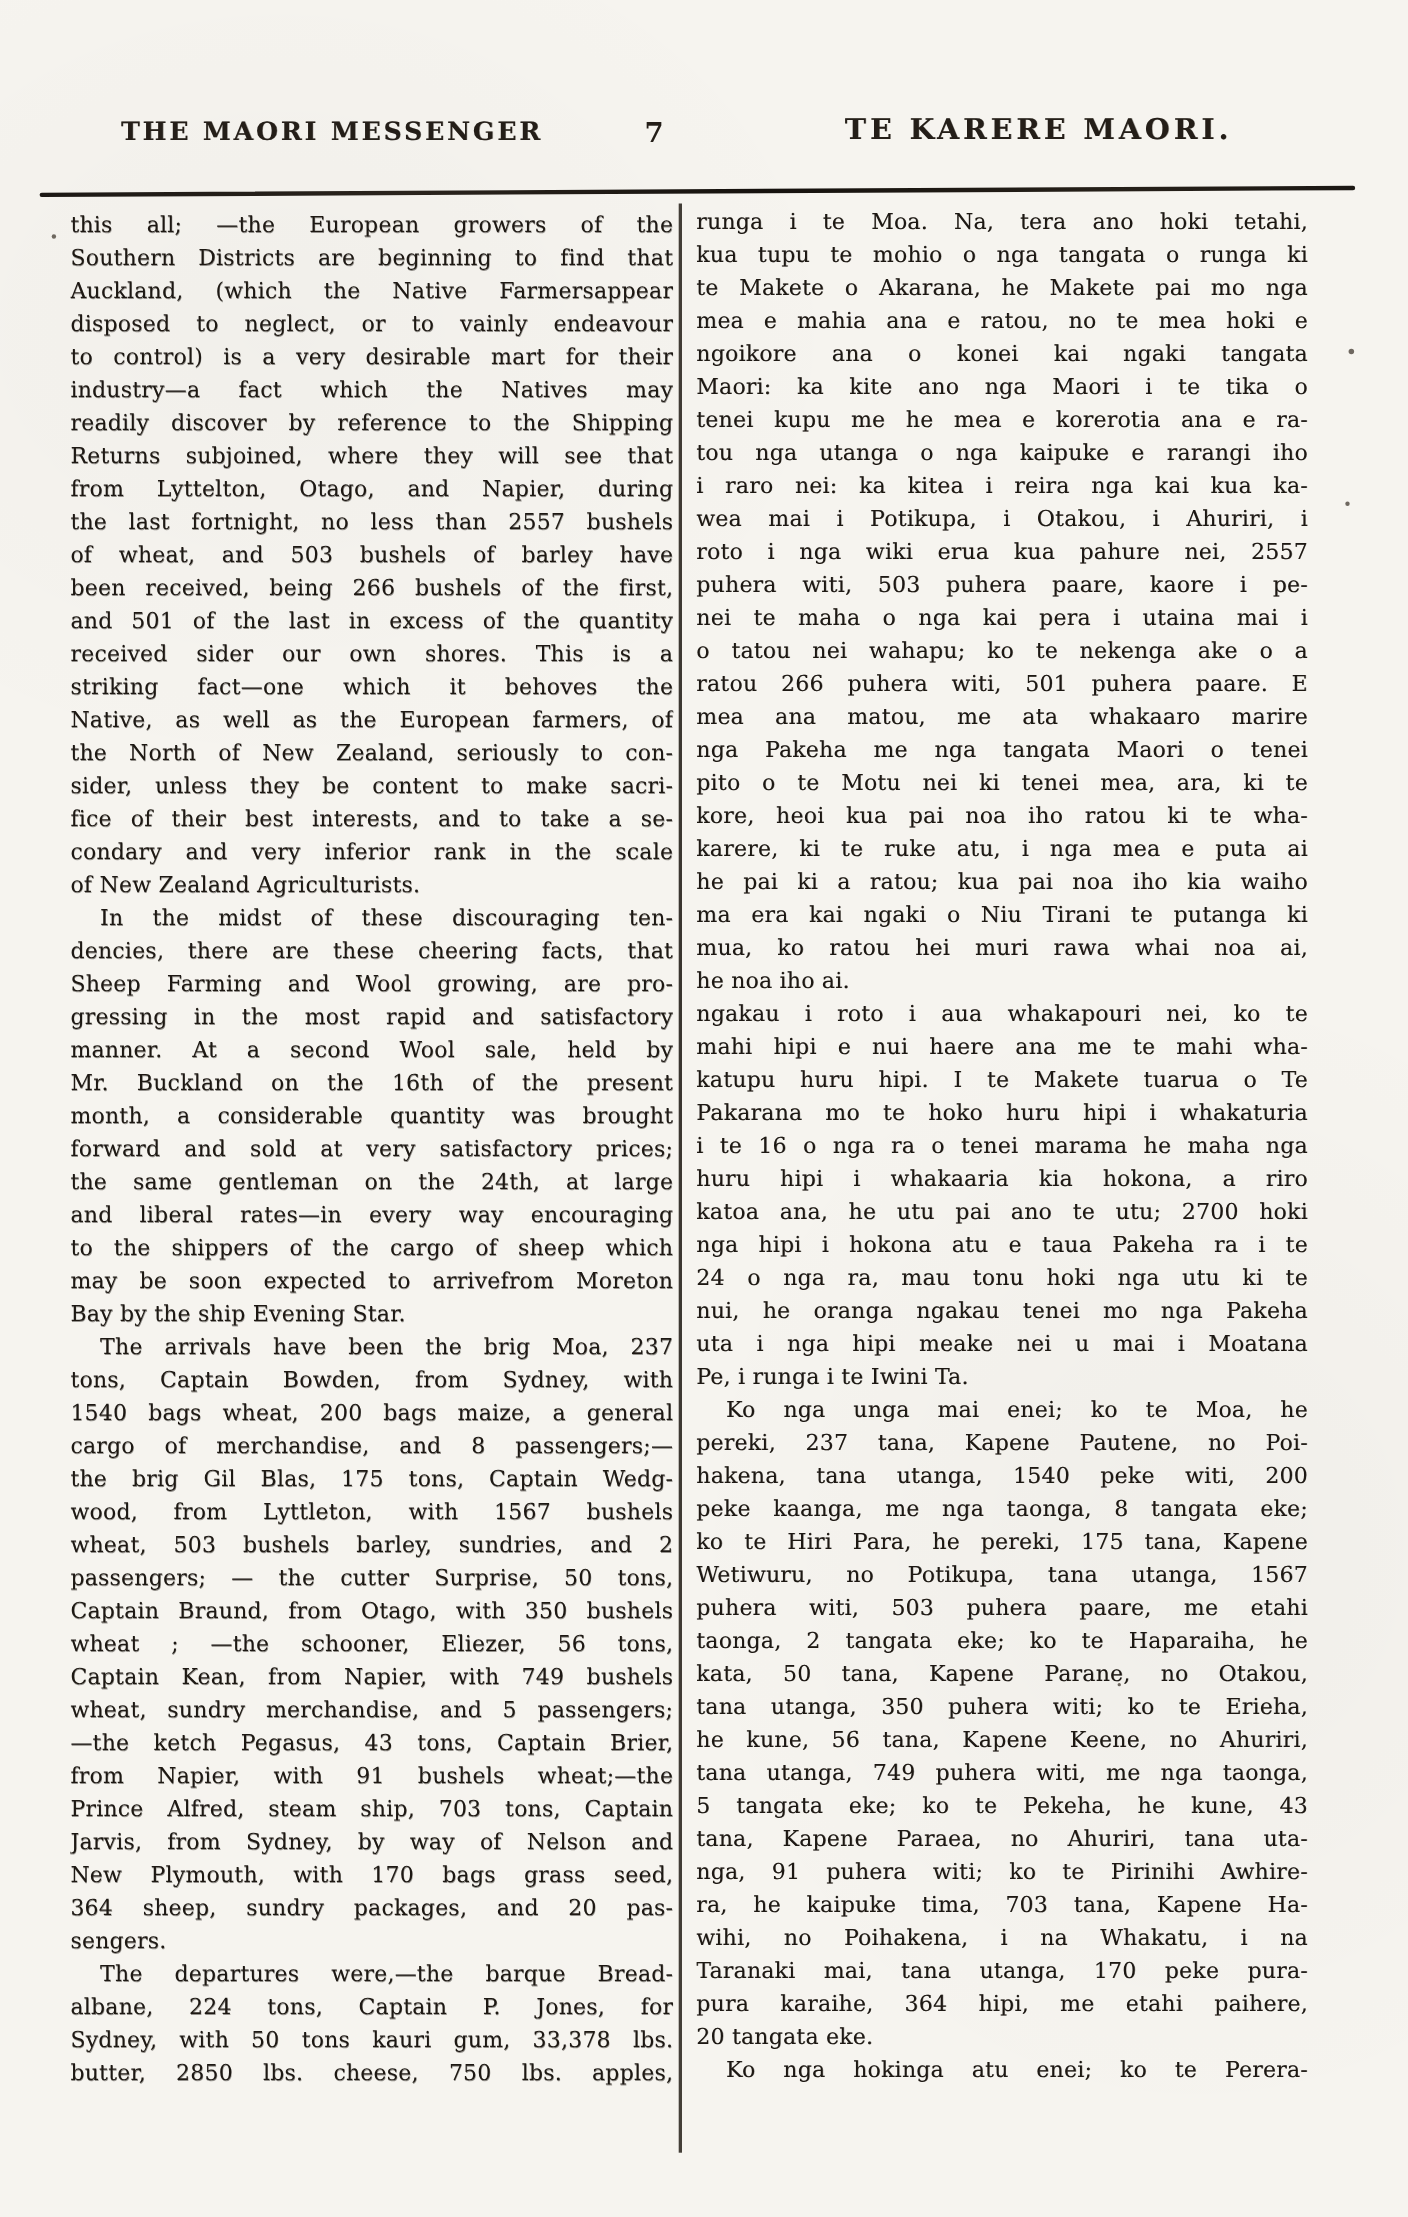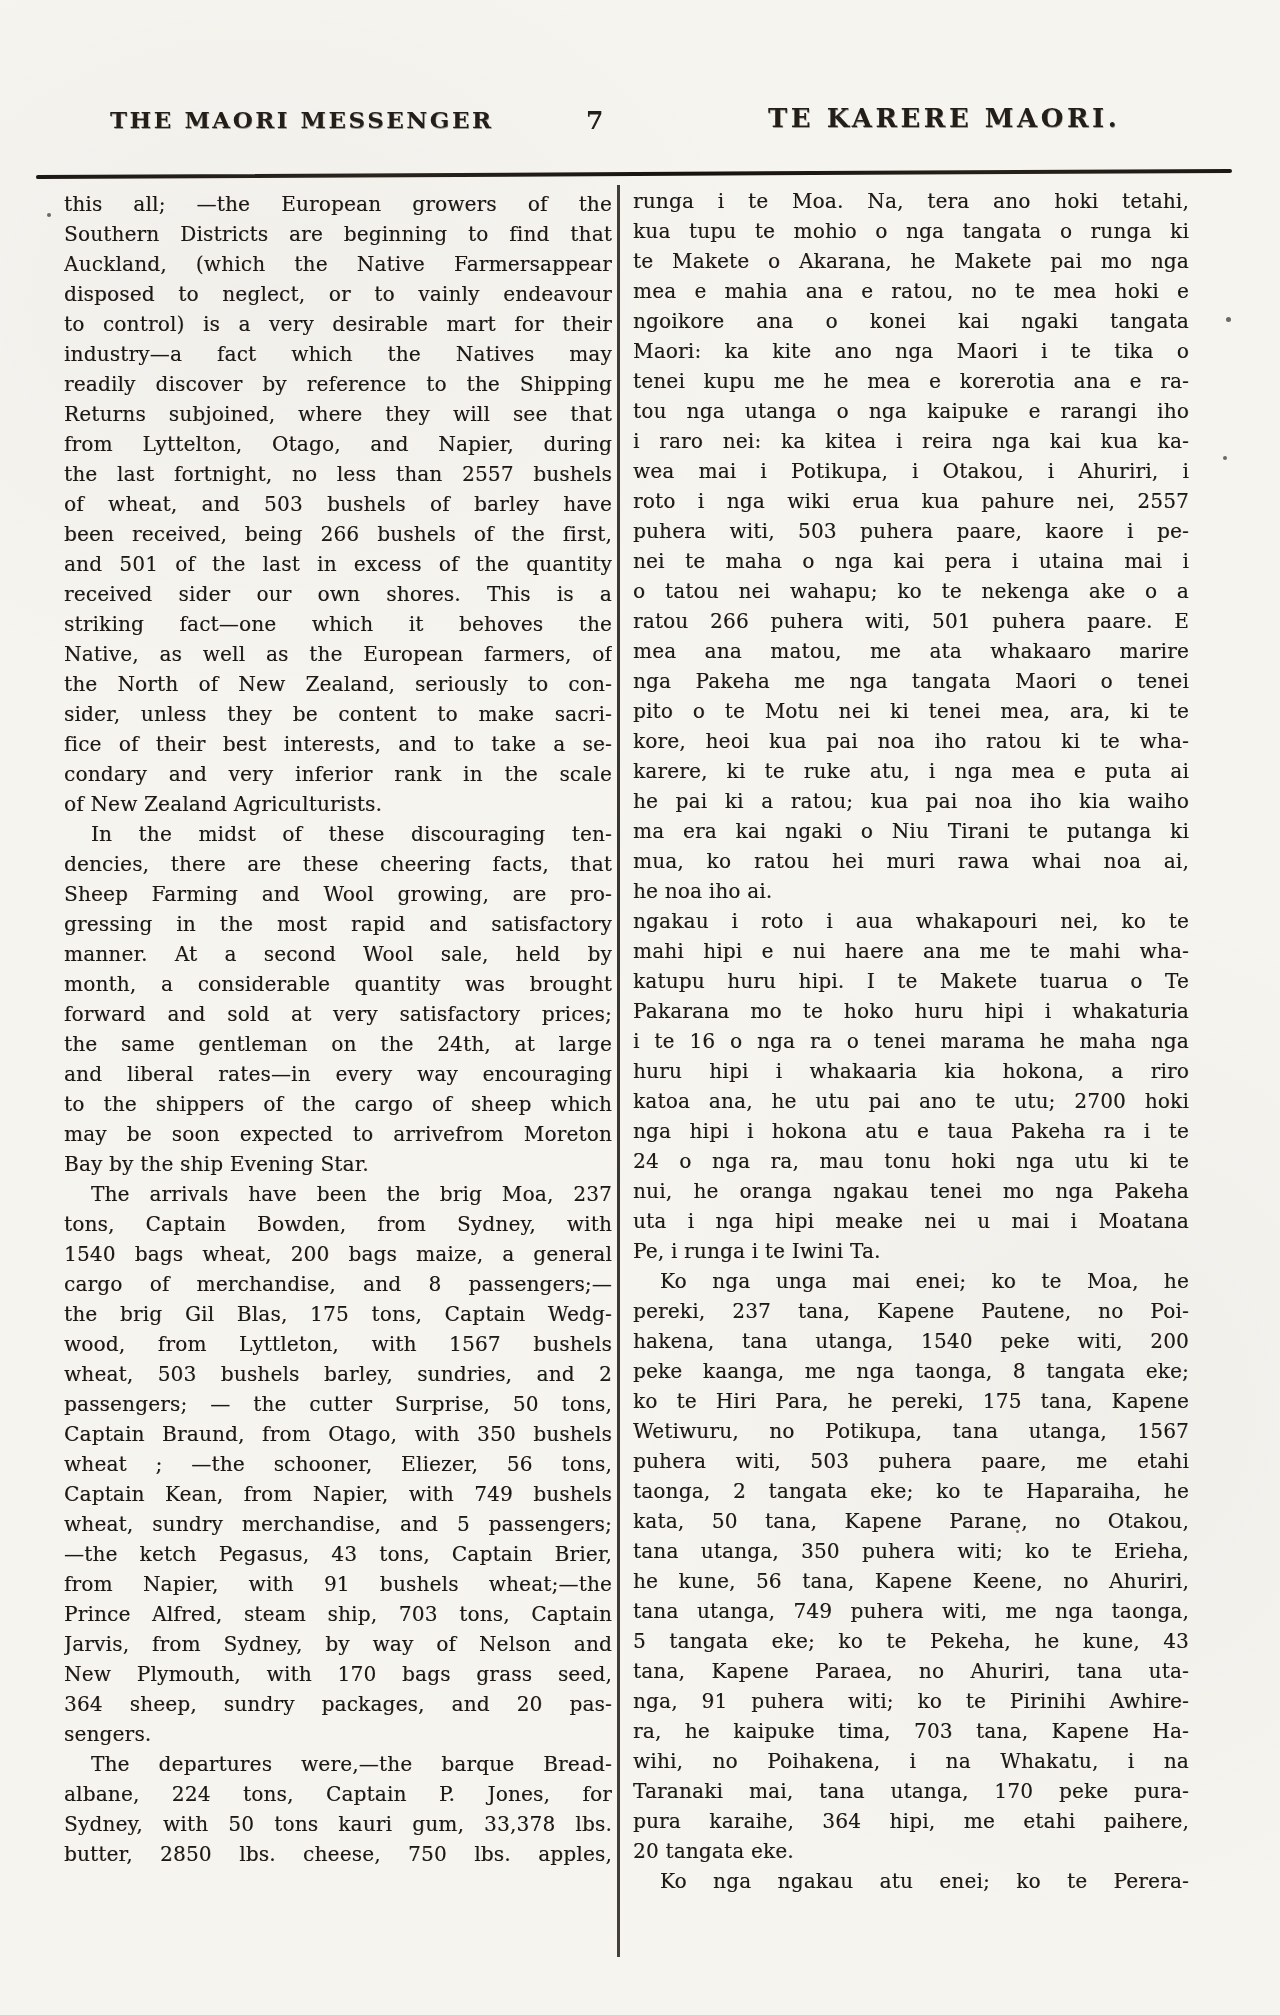--- a/index.html
+++ b/index.html
@@ -78,20 +78,21 @@
       <div class="line">the North of New Zealand, seriously to con-</div>
       <div class="line">sider, unless they be content to make sacri-</div>
       <div class="line">fice of their best interests, and to take a se-</div>
       <div class="line">condary and very inferior rank in the scale</div>
       <div class="line parend">of New Zealand Agriculturists.</div>
       <div class="line indent">In the midst of these discouraging ten-</div>
       <div class="line">dencies, there are these cheering facts, that</div>
       <div class="line">Sheep Farming and Wool growing, are pro-</div>
       <div class="line">gressing in the most rapid and satisfactory</div>
       <div class="line">manner.  At a second Wool sale, held by</div>
+      <div class="line">Mr. Buckland on the 16th of the present</div>
       <div class="line">month, a considerable quantity was brought</div>
       <div class="line">forward and sold at very satisfactory prices;</div>
       <div class="line">the same gentleman on the 24th, at large</div>
       <div class="line">and liberal rates—in every way encouraging</div>
       <div class="line">to the shippers of the cargo of sheep which</div>
       <div class="line">may be soon expected to arrivefrom Moreton</div>
       <div class="line parend">Bay by the ship Evening Star.</div>
       <div class="line indent">The arrivals have been the brig Moa, 237</div>
       <div class="line">tons, Captain Bowden, from Sydney, with</div>
       <div class="line">1540 bags wheat, 200 bags maize, a general</div>
@@ -167,21 +168,21 @@
       <div class="line">he kune, 56 tana, Kapene Keene, no Ahuriri,</div>
       <div class="line">tana utanga, 749 puhera witi, me nga taonga,</div>
       <div class="line">5 tangata eke; ko te Pekeha, he kune, 43</div>
       <div class="line">tana, Kapene Paraea, no Ahuriri, tana uta-</div>
       <div class="line">nga, 91 puhera witi; ko te Pirinihi Awhire-</div>
       <div class="line">ra, he kaipuke tima, 703 tana, Kapene Ha-</div>
       <div class="line">wihi, no Poihakena, i na Whakatu, i na</div>
       <div class="line">Taranaki mai, tana utanga, 170 peke pura-</div>
       <div class="line">pura karaihe, 364 hipi, me etahi paihere,</div>
       <div class="line parend">20 tangata eke.</div>
-      <div class="line indent">Ko nga ngakau atu enei; ko te Perera-</div>
+      <div class="line indent">Ko nga hokinga atu enei; ko te Perera-</div>
     </div>
 
   <div class="speck s1"></div>
   <div class="speck s2"></div>
   <div class="speck s3"></div>
   <div class="speck s4"></div>
 
 </div>
 
 </body></html>

